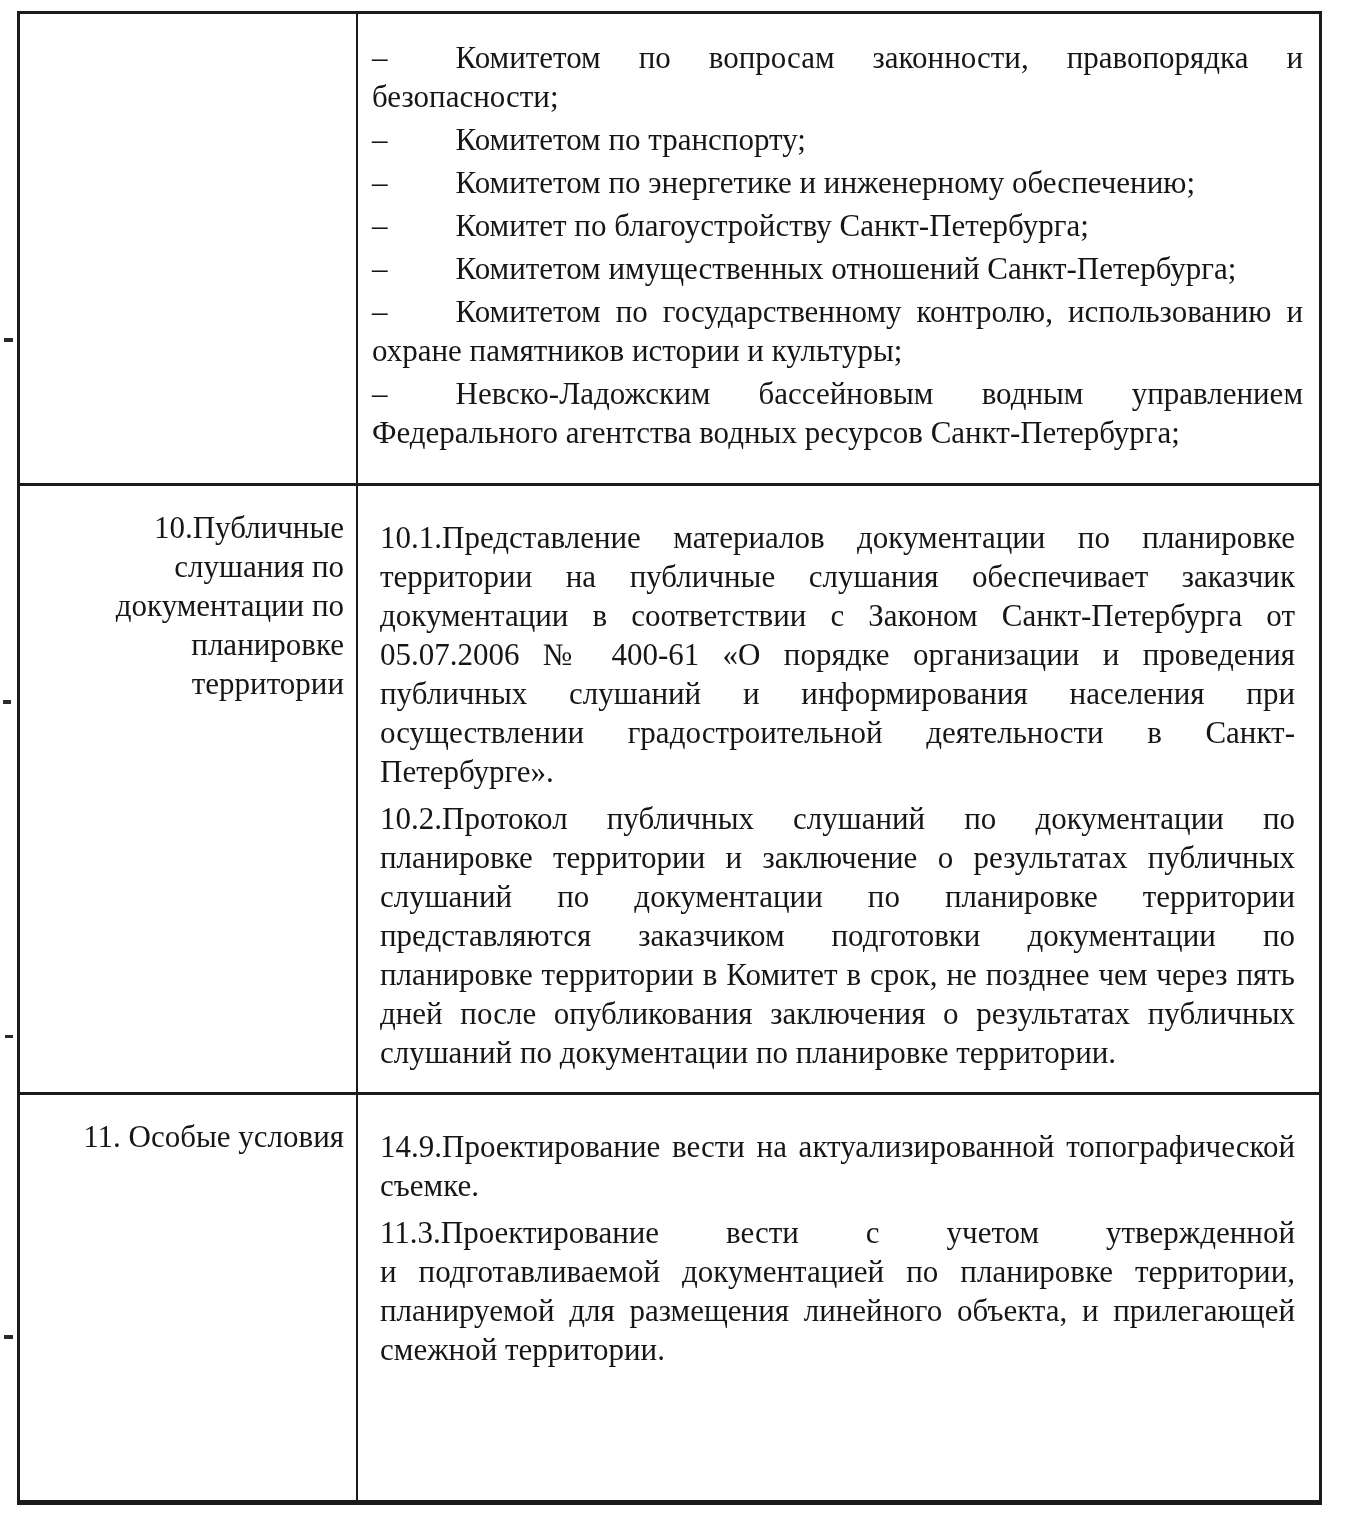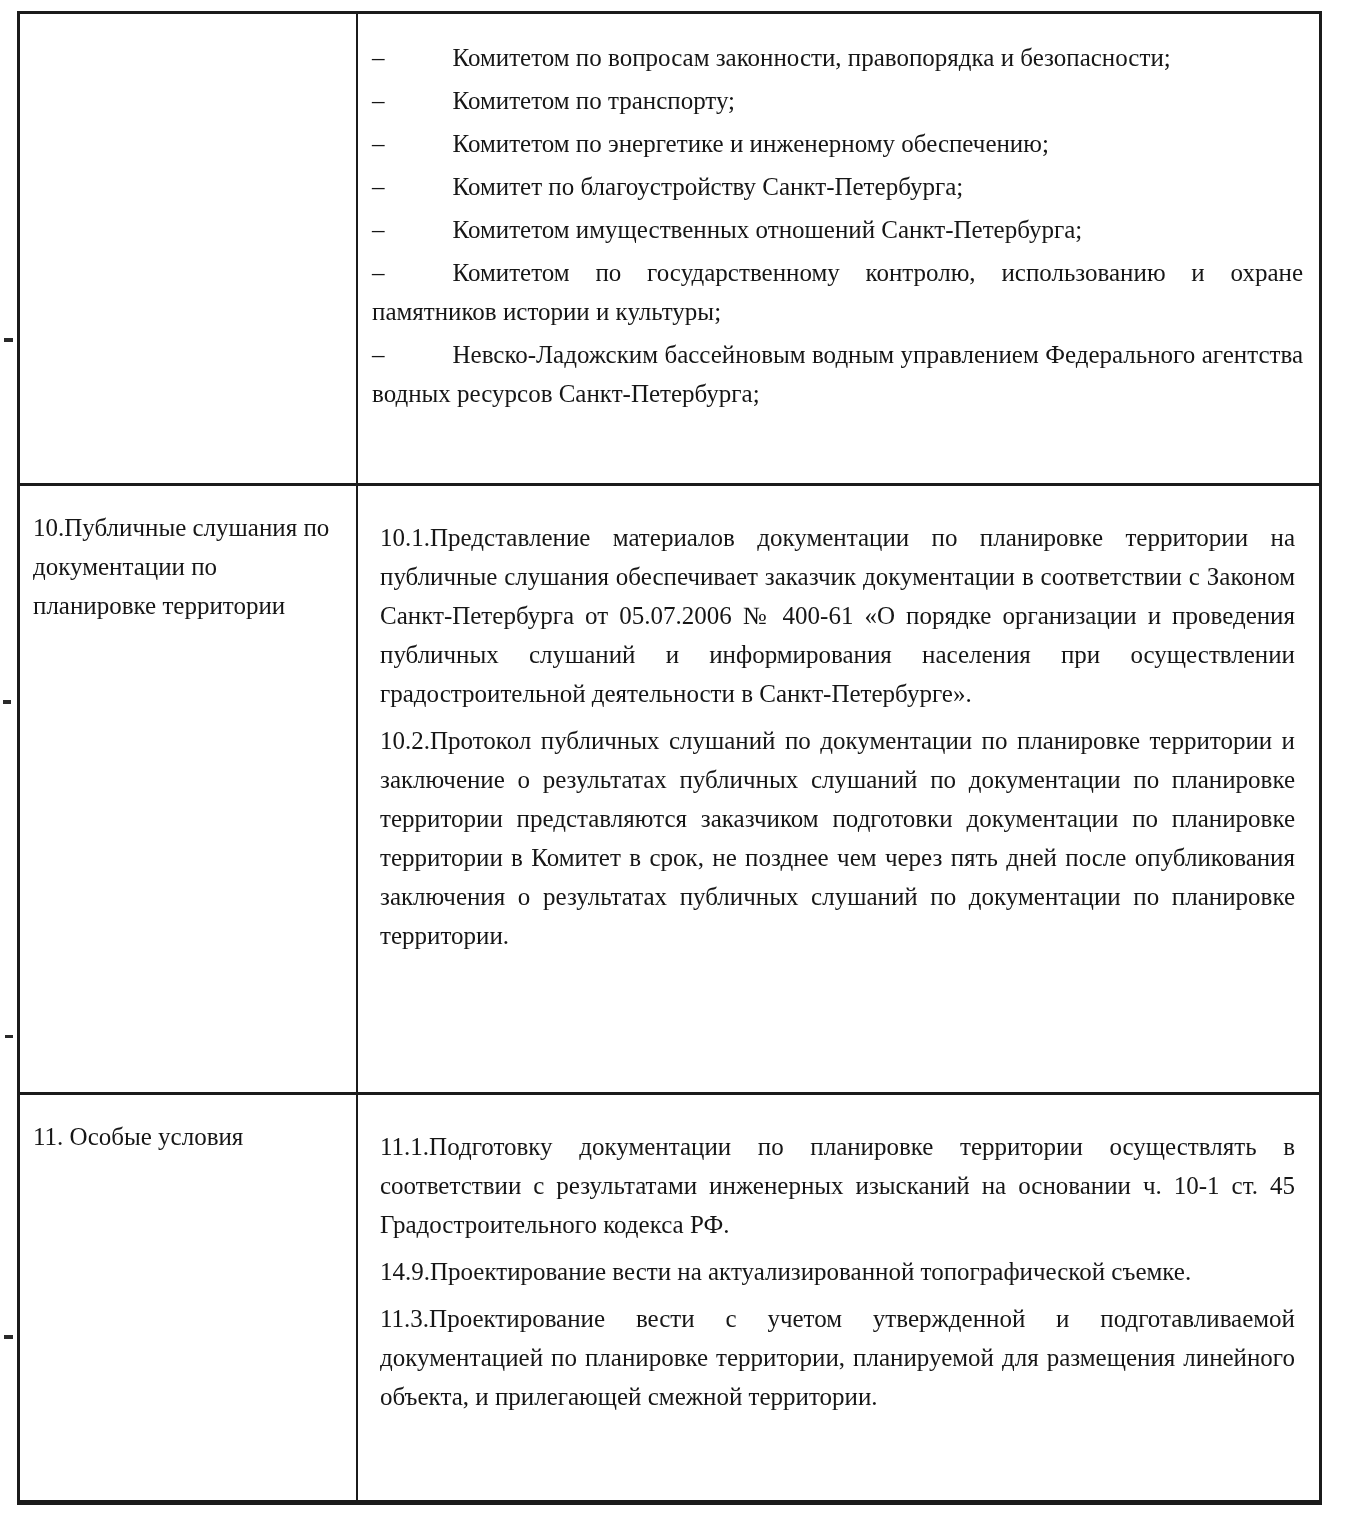--- a/index.html
+++ b/index.html
@@ -17,26 +17,26 @@
     width:1305px; height:1494px;
     box-sizing:border-box;
     border:3px solid #1b1b1b;
     border-bottom-width:5px;
     display:grid;
     grid-template-columns:338px 1fr;
     grid-template-rows:472px 609px 1fr;
     background:#ffffff;
   }
 
-  .cell { box-sizing:border-box; overflow:hidden; font-size:25px; line-height:39px; }
+  .cell { box-sizing:border-box; overflow:hidden; font-size:31px; line-height:39px; }
   .cell.left  { border-right:2px solid #1b1b1b; padding:22px 12px 0 13px; }
   .cell.right { padding:24px 16px 0 14px; }
   .cell.hline { border-bottom:3px solid #1b1b1b; }
 
-  .row-label { text-align:left; }
+  .row-label { text-align:right; }
 
   .para {
     margin:8px;
     text-align:justify;
     text-justify:inter-word;
   }
 
   .dash-item {
     margin:0 0 4px 0;
     text-align:justify;
@@ -80,19 +80,18 @@
     </div>
     <div class="cell right hline">
       <p class="para">10.1.Представление материалов документации по планировке территории на публичные слушания обеспечивает заказчик документации в соответствии с Законом Санкт-Петербурга от 05.07.2006 № 400-61 «О порядке организации и проведения публичных слушаний и информирования населения при осуществлении градостроительной деятельности в&nbsp;Санкт-Петербурге».</p>
       <p class="para">10.2.Протокол публичных слушаний по документации по планировке территории и заключение о результатах публичных слушаний по документации по планировке территории представляются заказчиком подготовки документации по планировке территории в Комитет в срок, не позднее чем через пять дней после опубликования заключения о результатах публичных слушаний по документации по планировке территории.</p>
     </div>
 
     <div class="cell left">
       <div class="row-label">11. Особые условия</div>
     </div>
     <div class="cell right">
-      <p class="para">11.1.Подготовку документации по планировке территории осуществлять в соответствии с результатами инженерных изысканий на основании ч. 10-1 ст. 45 Градостроительного кодекса РФ.</p>
       <p class="para">14.9.Проектирование вести на актуализированной топографической съемке.</p>
       <p class="para">11.3.Проектирование вести с учетом утвержденной и&nbsp;подготавливаемой документацией по планировке территории, планируемой для размещения линейного объекта, и прилегающей смежной территории.</p>
     </div>
 
   </div>
 </div>
 
 </body></html>

